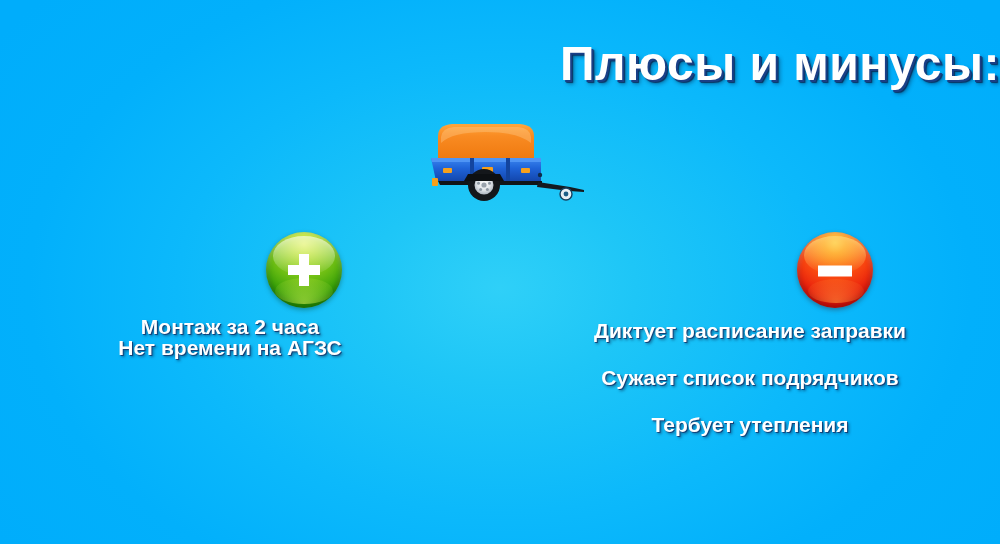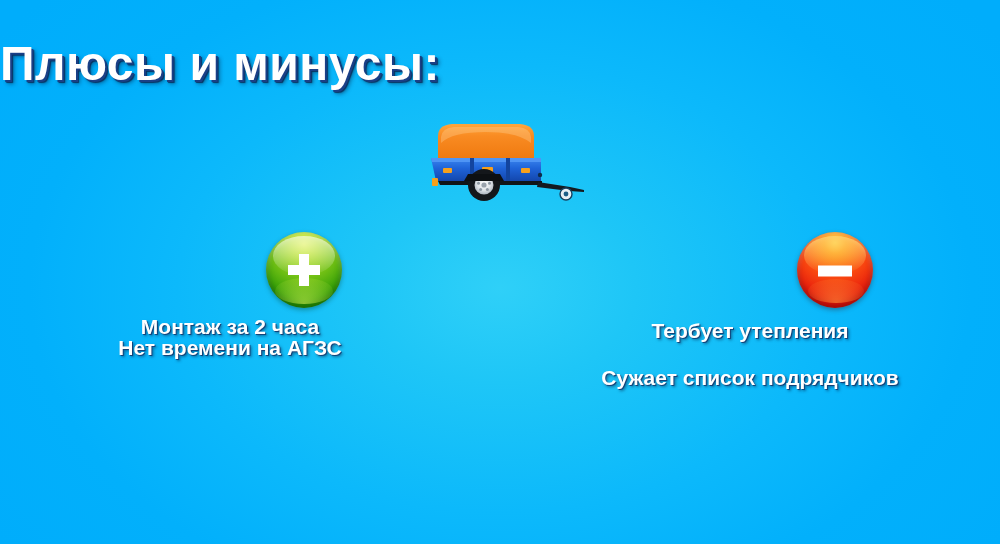--- a/index.html
+++ b/index.html
@@ -26,21 +26,21 @@
         #02b0fb 76%,
         #00adfb 100%);
   }
 
   
   #title {
     position: absolute;
     top: 36px;
     left: 0;
     width: 1000px;
-    text-align: left;
+    text-align: right;
     font-size: 48px;
     font-weight: bold;
     color: #ffffff;
     letter-spacing: 0.5px;
     white-space: nowrap;
     text-shadow:
       2px 2px 0 #1a3f86,
       3px 3px 1px rgba(10, 30, 70, 0.75),
       4px 4px 4px rgba(5, 20, 55, 0.45);
   }
@@ -251,18 +251,19 @@
     <div class="icon-wrap">
       <div class="badge badge--minus">
         <span class="glyph">
           <svg width="44" height="44" viewBox="0 0 44 44">
             <rect x="5" y="17.5" width="34" height="11" fill="#ffffff"></rect>
           </svg>
         </span>
       </div>
     </div>
     <div class="lines">
+      <div class="line">Диктует расписание заправки</div>
+      <div class="line">Сужает список подрядчиков</div>
       <div class="line">Тербует утепления</div>
-      <div class="line">Сужает список подрядчиков</div>
     </div>
   </div>
 
 </div>
 
 </body></html>

